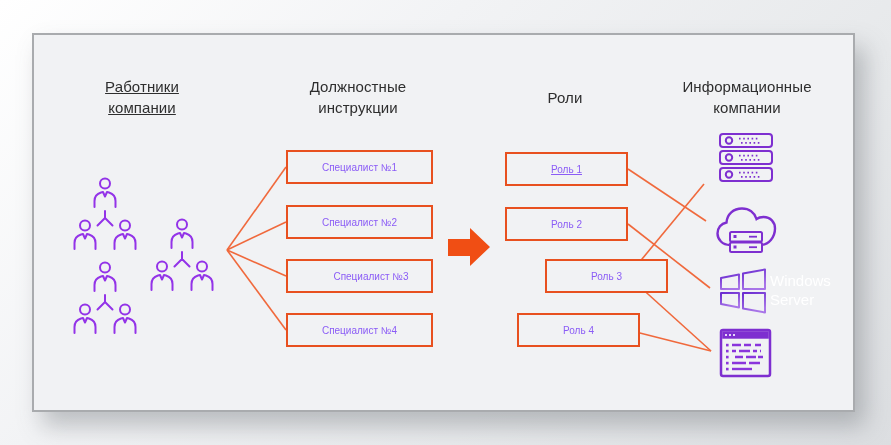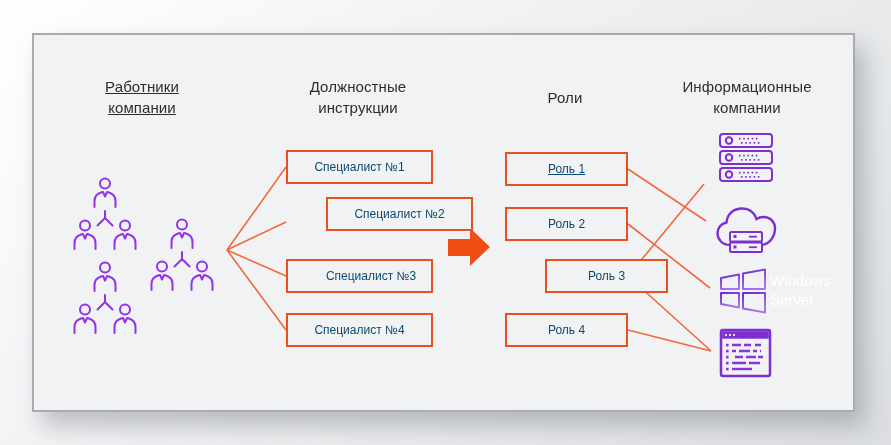--- a/index.html
+++ b/index.html
@@ -16,21 +16,21 @@
   }
   svg.overlay{position:absolute;left:0;top:0;width:891px;height:445px;pointer-events:none;}
   .hdr{
     position:absolute;text-align:center;font-size:15px;line-height:21px;
     color:#2e2e2e;font-weight:500;letter-spacing:.1px;
   }
   .obox{
     position:absolute;box-sizing:border-box;height:34px;
     border:2.5px solid #e8501f;background:#f1f2f4;
     display:flex;align-items:center;justify-content:center;
-    font-size:12px;color:#0c4a6e;
+    font-size:10px;color:#8b5cf6;
   }
   .spec{left:286px;width:147px;}
   .role{left:505px;width:123px;}
   .win-label{
     position:absolute;left:770px;top:271px;width:86px;
     font-size:15px;line-height:19px;color:#ffffff;font-weight:500;
   }
 </style>
 </head>
 <body>
@@ -142,22 +142,22 @@
     </g>
   </g>
 </svg>
 
 <div class="hdr" style="left:77px;top:76px;width:130px;text-decoration:underline;">Работники компании</div>
 <div class="hdr" style="left:292px;top:76px;width:132px;">Должностные инструкции</div>
 <div class="hdr" style="left:515px;top:87px;width:100px;">Роли</div>
 <div class="hdr" style="left:672px;top:76px;width:150px;">Информационные компании</div>
 
 <div class="obox spec" style="top:150px;">Специалист №1</div>
-<div class="obox spec" style="top:197px;margin-left:40px;">Специалист №2</div>
+<div class="obox spec" style="top:205px;">Специалист №2</div>
 <div class="obox spec" style="top:259px;padding-left:23px;">Специалист №3</div>
 <div class="obox spec" style="top:313px;text-align:center;">Специалист №4</div>
 
 <div class="obox role" style="top:152px;text-decoration:underline;">Роль 1</div>
 <div class="obox role" style="top:207px;text-align:right;">Роль 2</div>
 <div class="obox role" style="top:259px;margin-left:40px;">Роль 3</div>
-<div class="obox role" style="top:313px;">Роль 4</div>
+<div class="obox role" style="top:313px;margin-left:12px;">Роль 4</div>
 
 <div class="win-label">Windows Server</div>
 
 </body></html>

